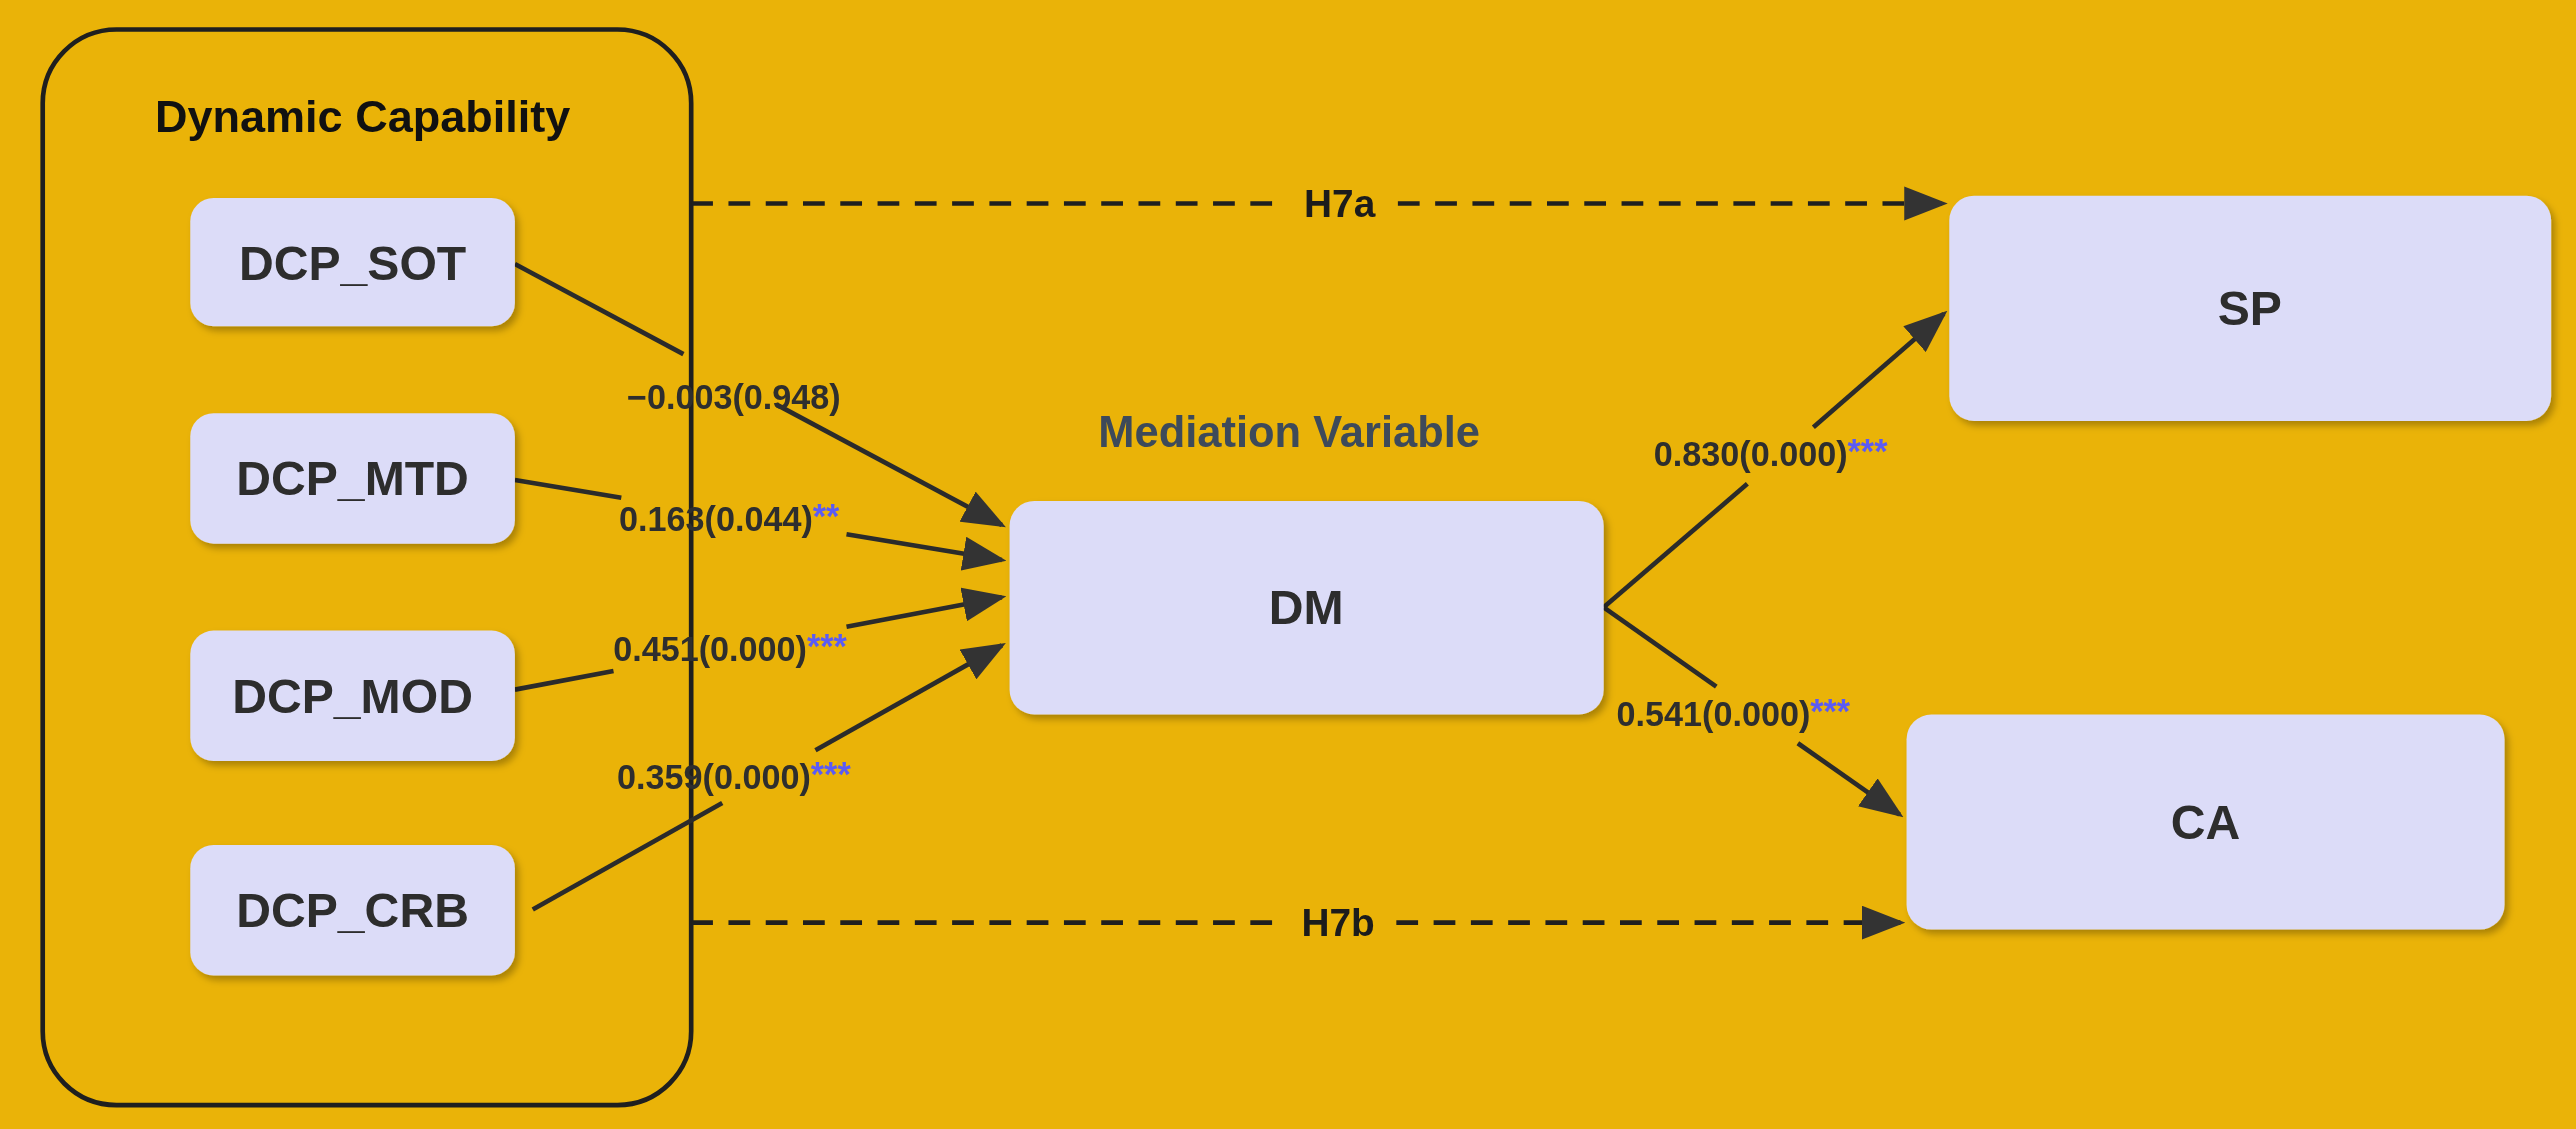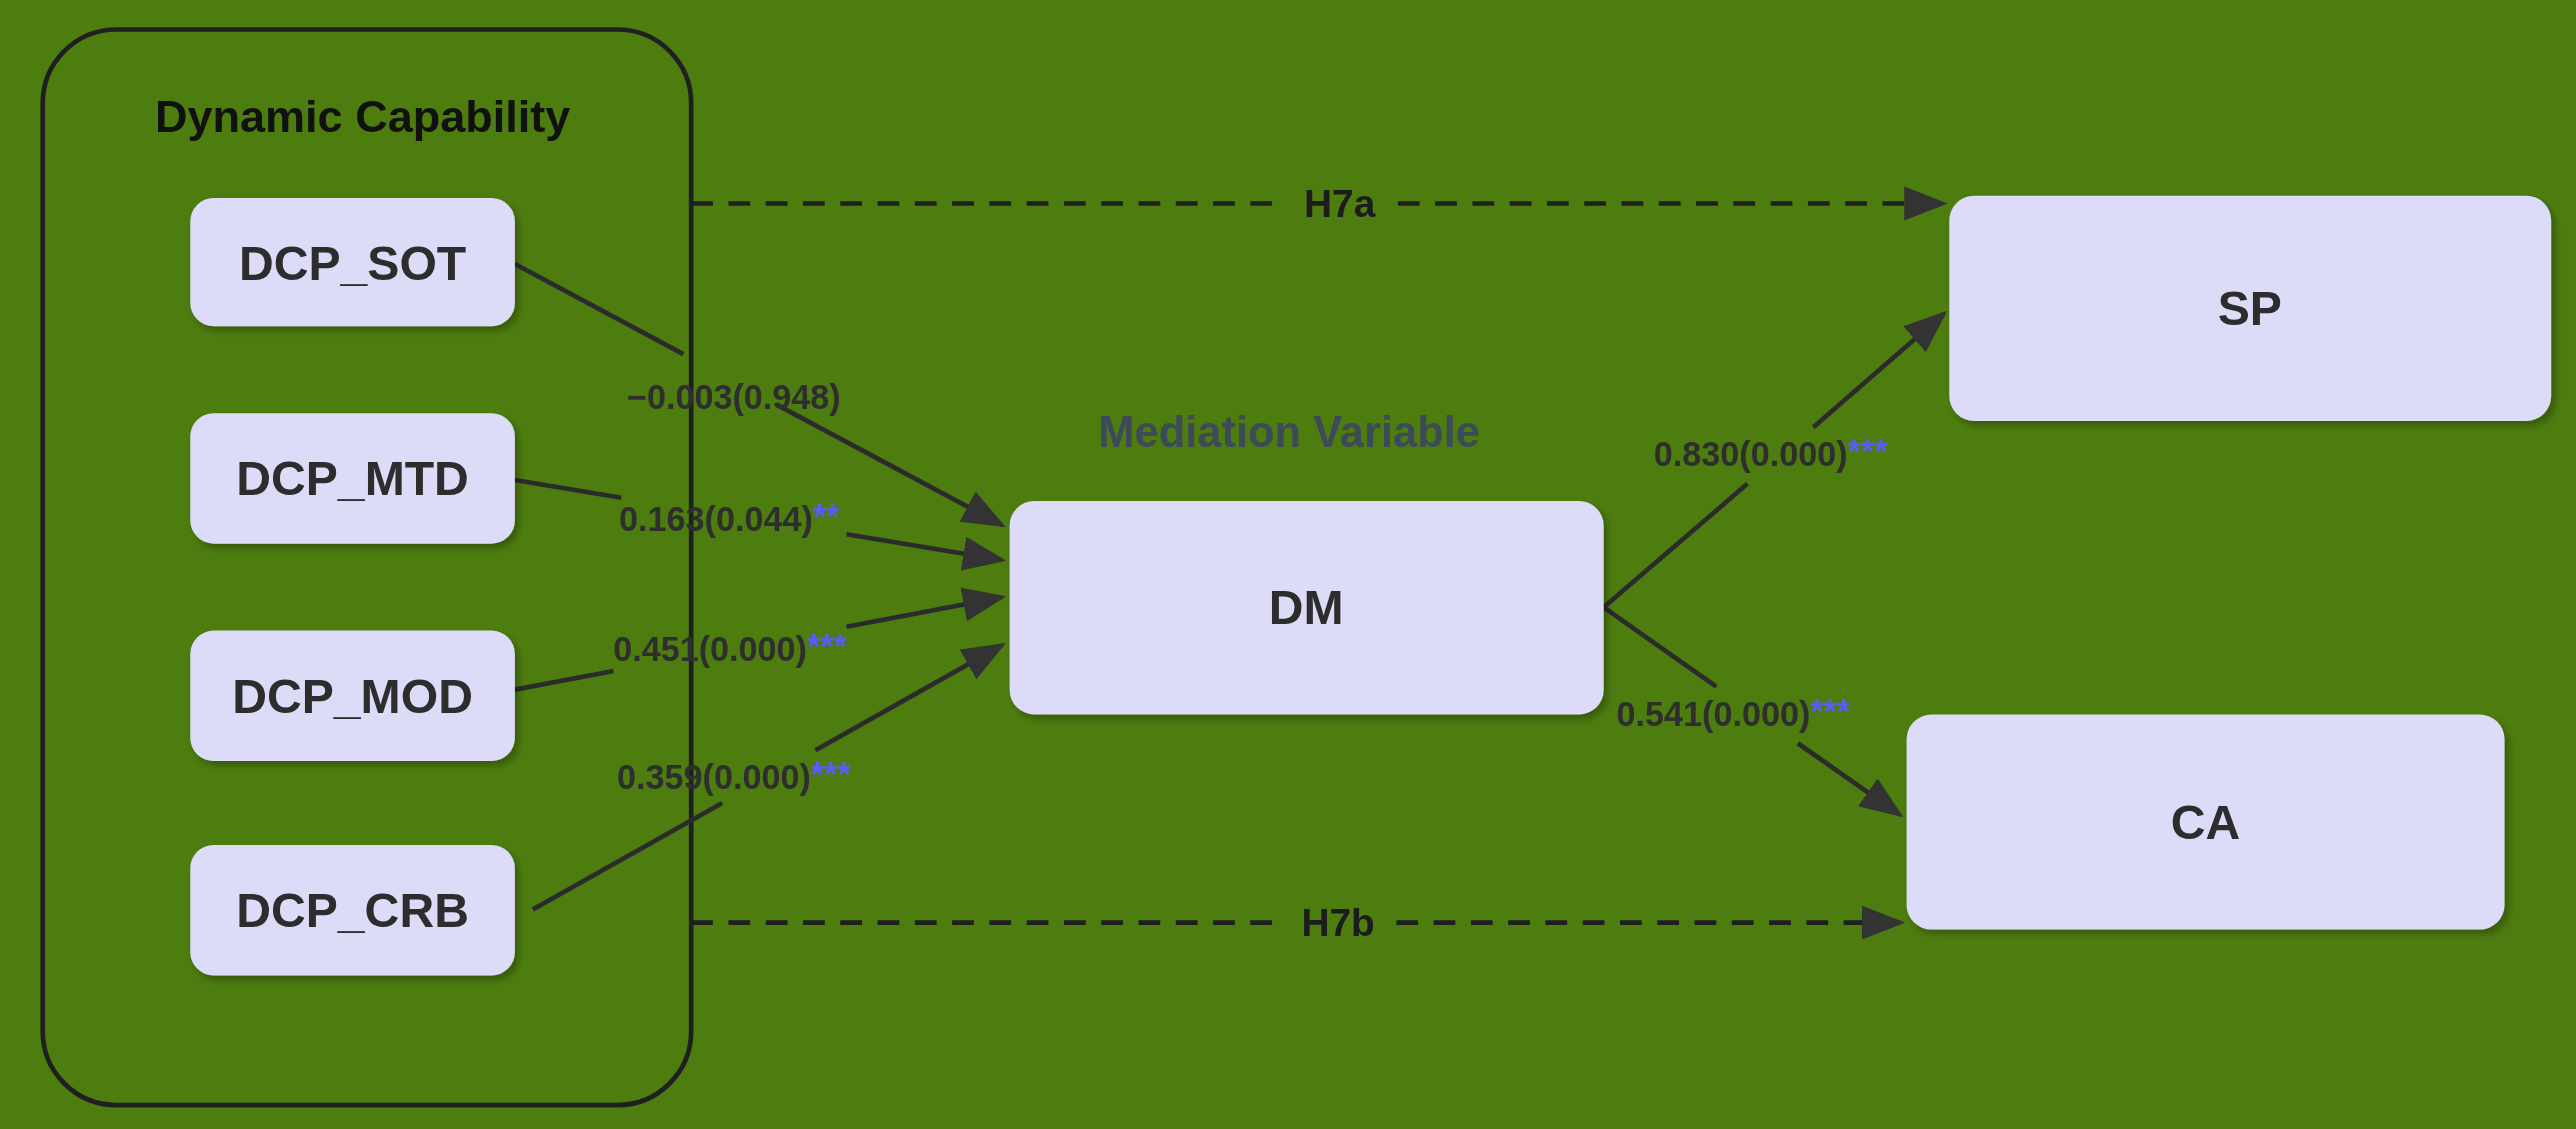--- a/index.html
+++ b/index.html
@@ -1,20 +1,20 @@
 <!DOCTYPE html>
 <html style="font-size:12.4px"><head>
 <meta charset="utf-8">
 <style>
   html, body { margin: 0; padding: 0; background: #ffffff; }
   .canvas {
     position: relative;
     width: 2576px;
     height: 1130px;
-    background: #4d7c0f;
+    background: #eab308;
     font-family: "Liberation Sans", sans-serif;
     overflow: hidden;
   }
   svg.diagram { position: absolute; inset: 0; }
 
   .group-frame   { fill: none; stroke: #1f1f1f; stroke-width: 6; }
   .node-rect     { stroke: none; filter: url(#softshadow); }
   .edge          { stroke: #2b2b2b; stroke-width: 6; fill: none; }
   .edge-dashed   { stroke: #1f1f1f; stroke-width: 6; fill: none; stroke-dasharray: 28 20; }
 

